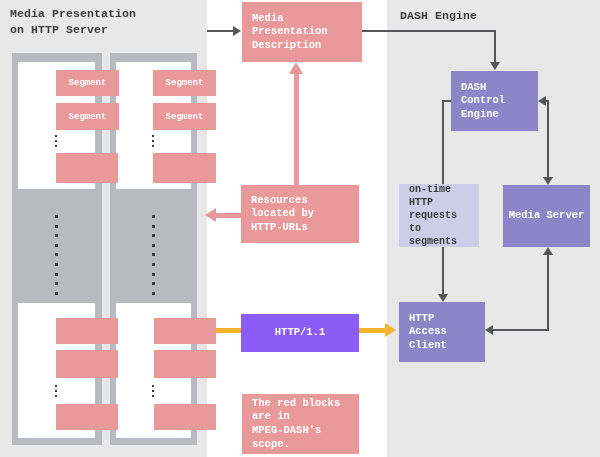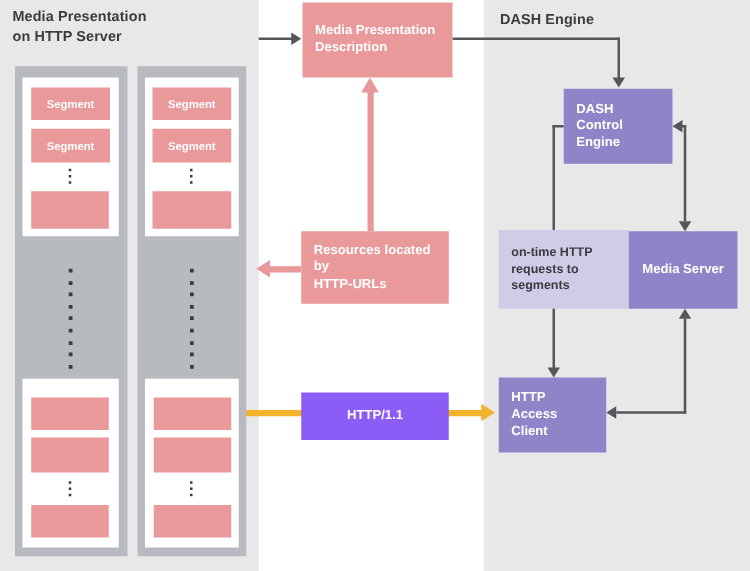--- a/index.html
+++ b/index.html
@@ -1,59 +1,59 @@
 <!DOCTYPE html>
 <html><head>
 <meta charset="utf-8">
 <style>
   html,body{margin:0;padding:0;background:#ffffff;}
   #frame{
     position:relative;width:600px;height:457px;overflow:hidden;
-    font-family:Liberation Sans, sans-serif;
+    font-family:Liberation Mono, monospace;
     background:#ffffff;
   }
   .panel{position:absolute;top:0;height:457px;background:#e8e8e9;z-index:0;}
   #left-panel{left:0;width:207px;}
   #right-panel{left:387px;width:213px;}
   .title{
     position:absolute;font-size:11.5px;font-weight:700;color:#3b3b3d;
     line-height:1.4;white-space:pre-line;z-index:2;letter-spacing:.1px;
   }
   #server-title{left:10px;top:6px;}
   #client-title{left:400px;top:8px;}
 
   
   .col{position:absolute;top:53px;height:392px;background:#b7babe;z-index:1;}
   #col1{left:12px;width:90px;}
   #col2{left:110px;width:87px;}
   .inner{position:absolute;background:#ffffff;z-index:1;}
   .seg,.blk{position:absolute;background:#e9999a;z-index:2;
     display:flex;align-items:center;justify-content:center;
-    color:#ffffff;font-size:9px;font-weight:700;}
+    color:#ffffff;font-size:9px;font-weight:700;margin-left:31px;}
   .dots{position:absolute;display:flex;flex-direction:column;align-items:center;z-index:2;}
   .dots.small{gap:3px;}
   .dots.mid{gap:6.6px;}
   .dots .d{background:#3c3c3e;}
   .dots.small .d{width:2px;height:2px;}
   .dots.mid .d{width:3px;height:3px;}
 
   
   .box{position:absolute;z-index:2;display:flex;align-items:center;
     font-weight:700;font-size:10.5px;line-height:1.3;white-space:pre-line;
     color:#ffffff;padding:0 10px;box-sizing:border-box;}
   .pink{background:#e9999a;}
   .purple{background:#8d85c7;}
   .lavender{background:#cfcce8;color:#3b3b3d;}
   .yellow{background:#8b5cf6;justify-content:center;padding:0;}
   #mpd-box{left:242px;top:2px;width:120px;height:60px;}
   #resources-box{left:241px;top:185px;width:118px;height:58px;}
   #http11-box{left:241px;top:314px;width:118px;height:38px;}
   #note-box{left:242px;top:394px;width:117px;height:60px;}
   #dce-box{left:451px;top:71px;width:87px;height:60px;}
-  #ontime-box{left:399px;top:184px;width:104px;height:63px;font-size:10px;}
+  #ontime-box{left:399px;top:184px;width:80px;height:63px;font-size:10px;}
   #me-box{left:503px;top:185px;width:87px;height:62px;justify-content:center;padding:0;}
   #hac-box{left:399px;top:302px;width:86px;height:60px;}
 
   
   .hline,.vline{position:absolute;background:#55565a;z-index:1;}
   .hline{height:2px;} .vline{width:2px;}
   .pinkline{background:#e8979b;}
   .yellowline{background:#f4b32c;}
   .arr{position:absolute;width:0;height:0;z-index:1;}
   
@@ -170,20 +170,22 @@
       <div class="d"></div>
       <div class="d"></div>
     </div>
   <div class="blk" style="left:123px;top:404px;width:62px;height:26px;"></div>
 
   <div id="mpd-box" class="box pink">Media Presentation
 Description</div>
   <div id="resources-box" class="box pink">Resources located by
 HTTP-URLs</div>
   <div id="http11-box" class="box yellow">HTTP/1.1</div>
+  <div id="note-box" class="box pink">The red blocks are in
+MPEG-DASH's scope.</div>
 
   <div id="dce-box" class="box purple">DASH Control
 Engine</div>
   <div id="ontime-box" class="box lavender">on-time HTTP
 requests to
 segments</div>
   <div id="me-box" class="box purple">Media Server</div>
   <div id="hac-box" class="box purple">HTTP Access
 Client</div>
 

